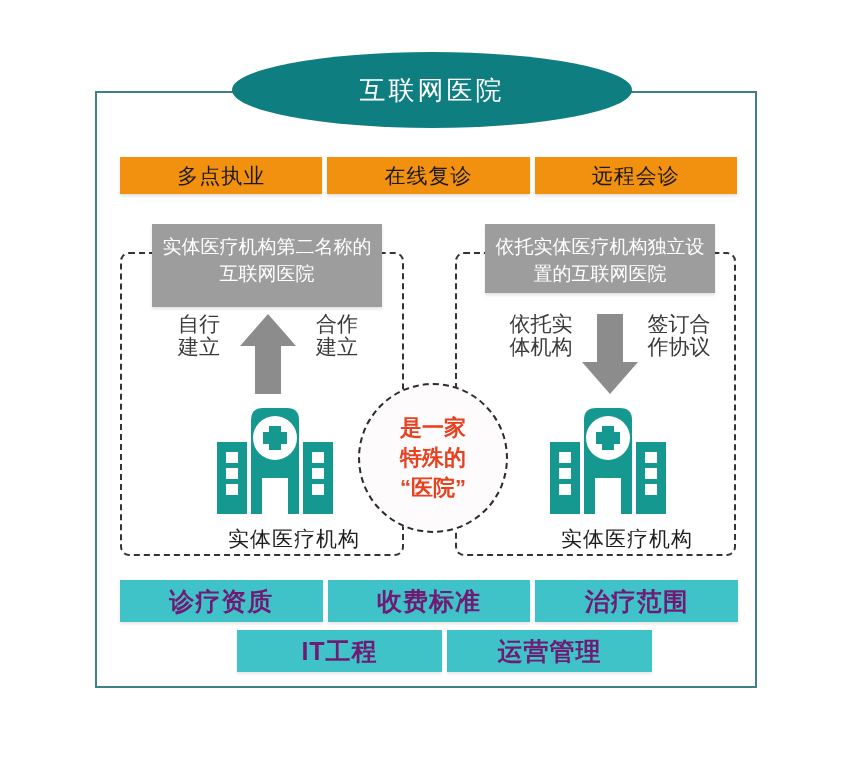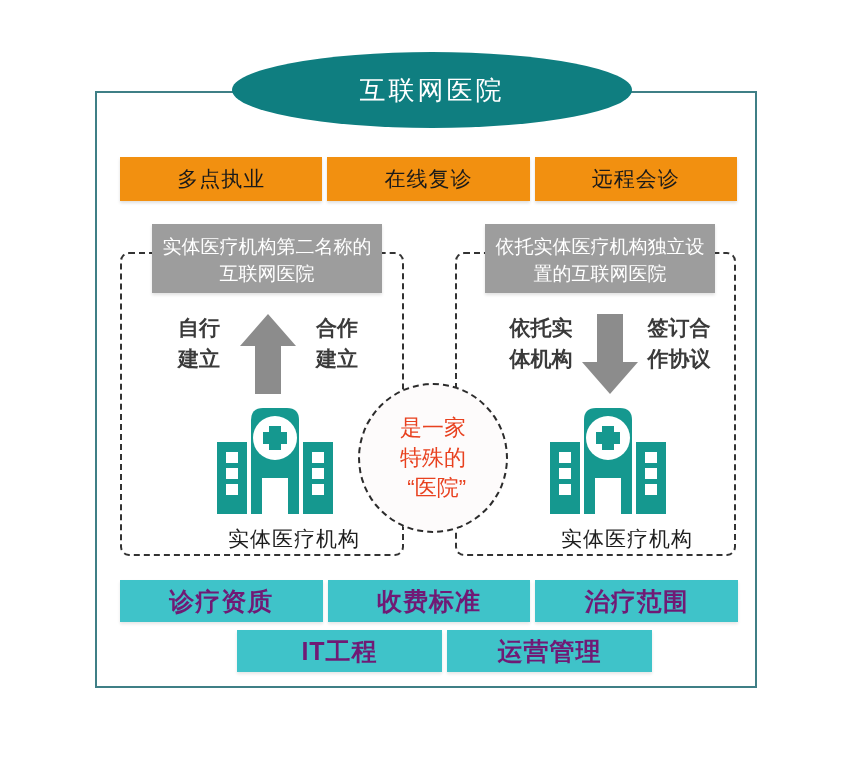--- a/index.html
+++ b/index.html
@@ -51,21 +51,21 @@
     font-weight: 400;
     line-height: 1;
   }
 
   
   #orange-row {
     position: absolute;
     left: 120px;
     top: 157px;
     width: 617px;
-    height: 44px;
+    height: 37px;
     display: flex;
     gap: 5px;
     border-radius: 15px;
   }
   .orange-box {
     flex: 1 1 0;
     background: #f29010;
     color: #1a1a1a;
     font-size: 21px;
     display: flex;
@@ -92,42 +92,41 @@
     background: #9d9d9d;
     color: #ffffff;
     font-size: 19px;
     line-height: 27px;
     text-align: center;
     padding: 9px 10px;
     box-sizing: border-box;
     z-index: 4;
     box-shadow: 0 2px 3px rgba(0,0,0,0.12);
   }
-  #gray-left  { left: 152px; top: 224px; width: 230px; height: 69px; }
+  #gray-left  { left: 152px; top: 224px; width: 230px; height: 83px; }
   #gray-right { left: 485px; top: 224px; width: 230px; height: 69px; }
 
   
   .arrow-group {
     position: absolute;
     display: flex;
     align-items: flex-start;
     justify-content: center;
     z-index: 3;
   }
   #arrow-group-left  { left: 148px; top: 312px; width: 240px; height: 88px; }
   #arrow-group-right { left: 490px; top: 312px; width: 240px; height: 88px; }
 
   .arrow-label {
     font-size: 21px;
-    line-height: 31px;
+    line-height: 23px;
     color: #3a3a3a;
     text-align: center;
     width: 78px;
     white-space: pre-line;
-    font-weight: bold;
   }
   .arrow-shape {
     width: 60px;
     height: 84px;
     position: relative;
     flex: 0 0 auto;
   }
   .arrow-shape svg { display: block; }
 
   
@@ -143,22 +142,22 @@
     z-index: 5;
     display: flex;
     flex-direction: column;
     align-items: center;
     justify-content: center;
   }
   #center-circle .circle-text {
     color: #e8411f;
     font-size: 22px;
     line-height: 30px;
-    text-align: right;
-    font-weight: 400;
+    text-align: center;
+    font-weight: 700;
     white-space: pre-line;
   }
 
   
   .hospital-block {
     position: absolute;
     width: 170px;
     text-align: right;
     z-index: 3;
   }

